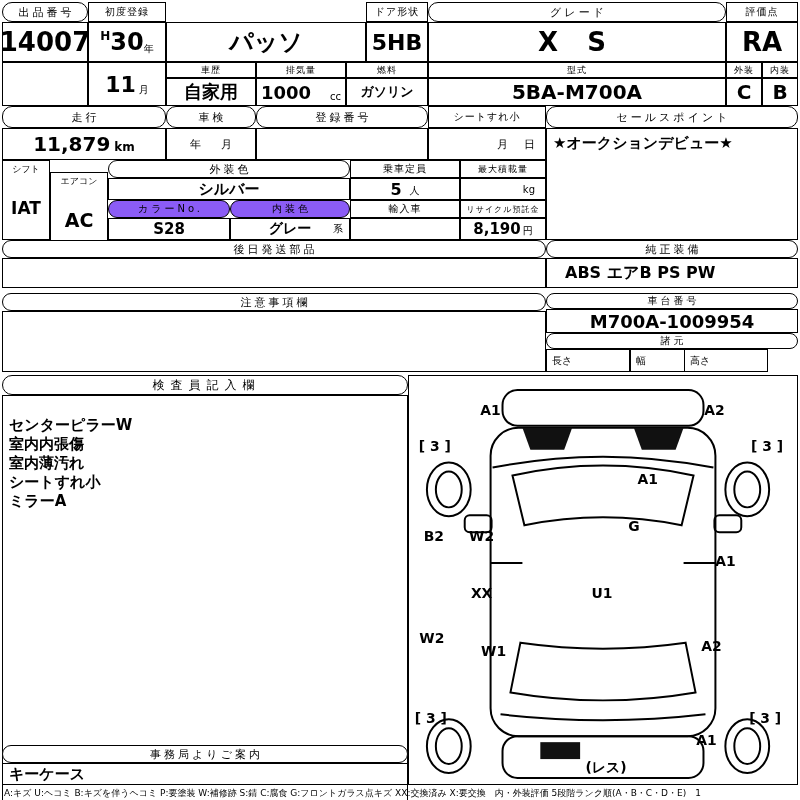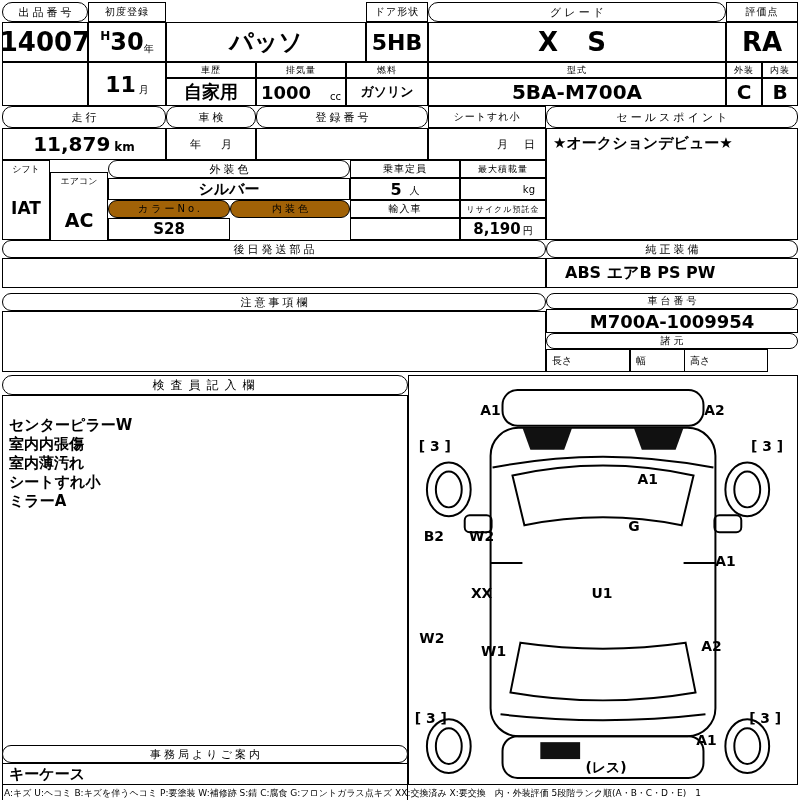--- a/index.html
+++ b/index.html
@@ -2,21 +2,21 @@
 <html><head>
 <meta charset="utf-8">
 <style>
   * { margin:0; padding:0; box-sizing:border-box; }
   body { font-family:"DejaVu Sans","Liberation Sans",sans-serif; background:#fff; color:#000; }
   .sheet { position:relative; width:800px; height:800px; background:#fff; overflow:hidden; }
   .cell { position:absolute; border:1px solid #000; background:#fff; display:flex; align-items:center; justify-content:center; }
   .hd { font-size:11px; letter-spacing:3px; text-indent:3px; white-space:nowrap;border-radius:10px; }
   .hd2 { font-size:10px; letter-spacing:1px; white-space:nowrap; }
   .vl { font-weight:bold; }
-  .gray { background:#a16207; }
+  .gray { background:#8b5cf6; }
   .left { justify-content:flex-start; }
   .right { justify-content:flex-end; }
   .top-align { align-items:flex-start; }
   .notes-line { font-size:15px; font-weight:bold; line-height:19px; white-space:nowrap; }
   .legend { position:absolute; left:4px; top:787px; width:792px; font-size:9px; white-space:nowrap; }
   svg text { font-family:"DejaVu Sans","Liberation Sans",sans-serif; }
 </style>
 </head>
 <body>
 
@@ -101,20 +101,24 @@
     <span style="font-size:19px;font-weight:bold;flex:1;display:flex;align-items:center">AC</span>
   </div>
 
   <div class="cell hd" style="left:108px;top:160px;width:242px;height:18px">外装色</div>
   <div class="cell vl" style="left:108px;top:178px;width:242px;height:22px;font-size:15px">シルバー</div>
 
   <div class="cell hd gray" style="left:108px;top:200px;width:122px;height:18px;font-size:10px">カラーNo.</div>
   <div class="cell vl" style="left:108px;top:218px;width:122px;height:22px;font-size:15px">S28</div>
 
   <div class="cell hd gray" style="left:230px;top:200px;width:120px;height:18px;font-size:10px">内装色</div>
+  <div class="cell" style="left:230px;top:218px;width:120px;height:22px">
+    <span style="font-size:14px;font-weight:bold">グレー</span>
+    <span style="font-size:10px;position:absolute;right:6px">系</span>
+  </div>
 
   <div class="cell hd2" style="left:350px;top:160px;width:110px;height:18px">乗車定員</div>
   <div class="cell" style="left:350px;top:178px;width:110px;height:22px">
     <span style="font-size:16px;font-weight:bold">5</span>
     <span style="font-size:10px;margin-left:8px;margin-top:4px">人</span>
   </div>
 
   <div class="cell hd2" style="left:350px;top:200px;width:110px;height:18px">輸入車</div>
   <div class="cell" style="left:350px;top:218px;width:110px;height:22px"></div>
 

